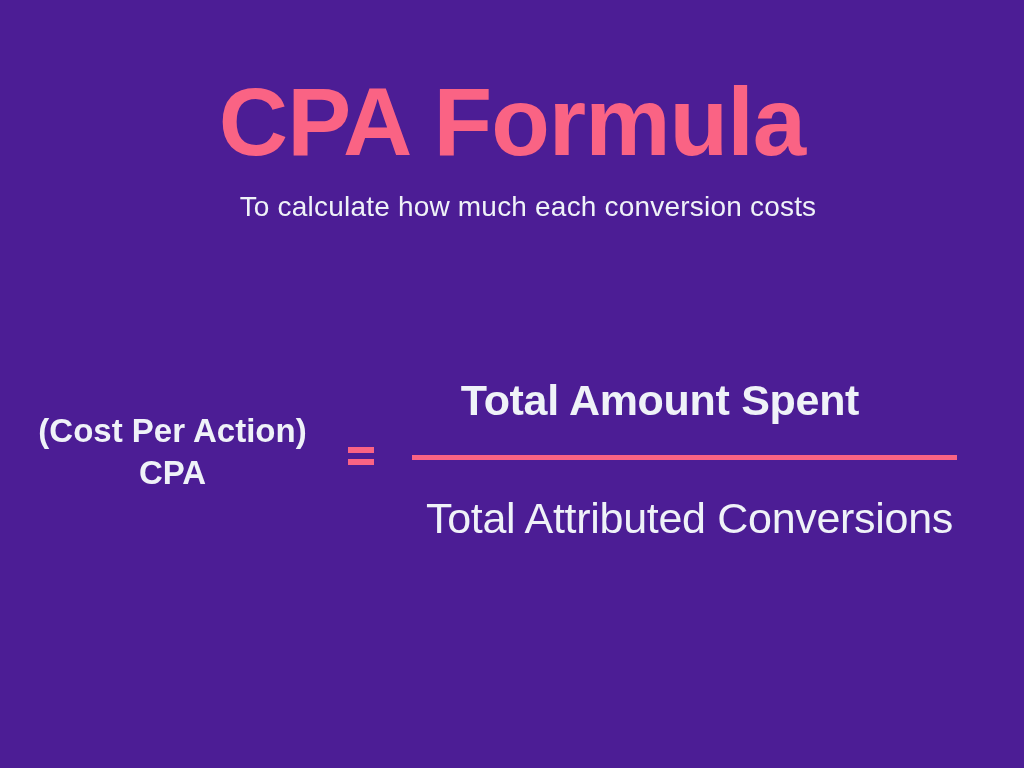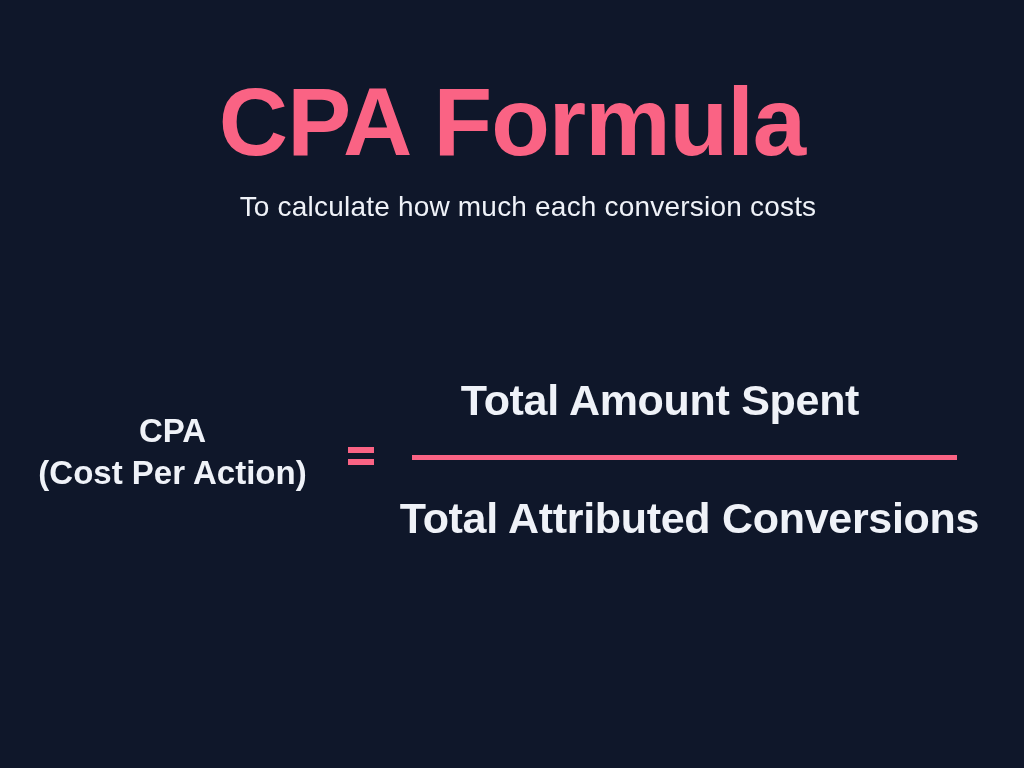--- a/index.html
+++ b/index.html
@@ -10,21 +10,21 @@
     width: 1024px;
     height: 768px;
     overflow: hidden;
     font-family: "Liberation Sans", sans-serif;
   }
 
   #slide {
     position: relative;
     width: 1024px;
     height: 768px;
-    background: #0f172a;
+    background: #4c1d95;
     overflow: hidden;
   }
 
   
   .title {
     position: absolute;
     left: 0;
     top: 72px;
     width: 1024px;
     text-align: center;
@@ -124,40 +124,40 @@
   }
 
   .denominator {
     position: absolute;
     left: 0;
     top: 124px;
     width: 669px;
     text-align: center;
     color: #EFF2F8;
     font-size: 43px;
-    font-weight: bold;
+    font-weight: normal;
     letter-spacing: -0.3px;
     white-space: nowrap;
     line-height: 1.15;
   }
 </style>
 </head>
 <body>
 
 <div id="slide">
 
   <div class="title">CPA Formula</div>
 
   <div class="subtitle">To calculate how much each conversion costs</div>
 
   <div class="formula">
 
     <div class="lhs">
+      <span class="lhs-line">(Cost Per Action)</span>
       <span class="lhs-line">CPA</span>
-      <span class="lhs-line">(Cost Per Action)</span>
     </div>
 
     <div class="equals">
       <span class="bar top"></span>
       <span class="bar bottom"></span>
     </div>
 
     <div class="fraction">
       <div class="numerator">Total Amount Spent</div>
       <div class="frac-bar"></div>

